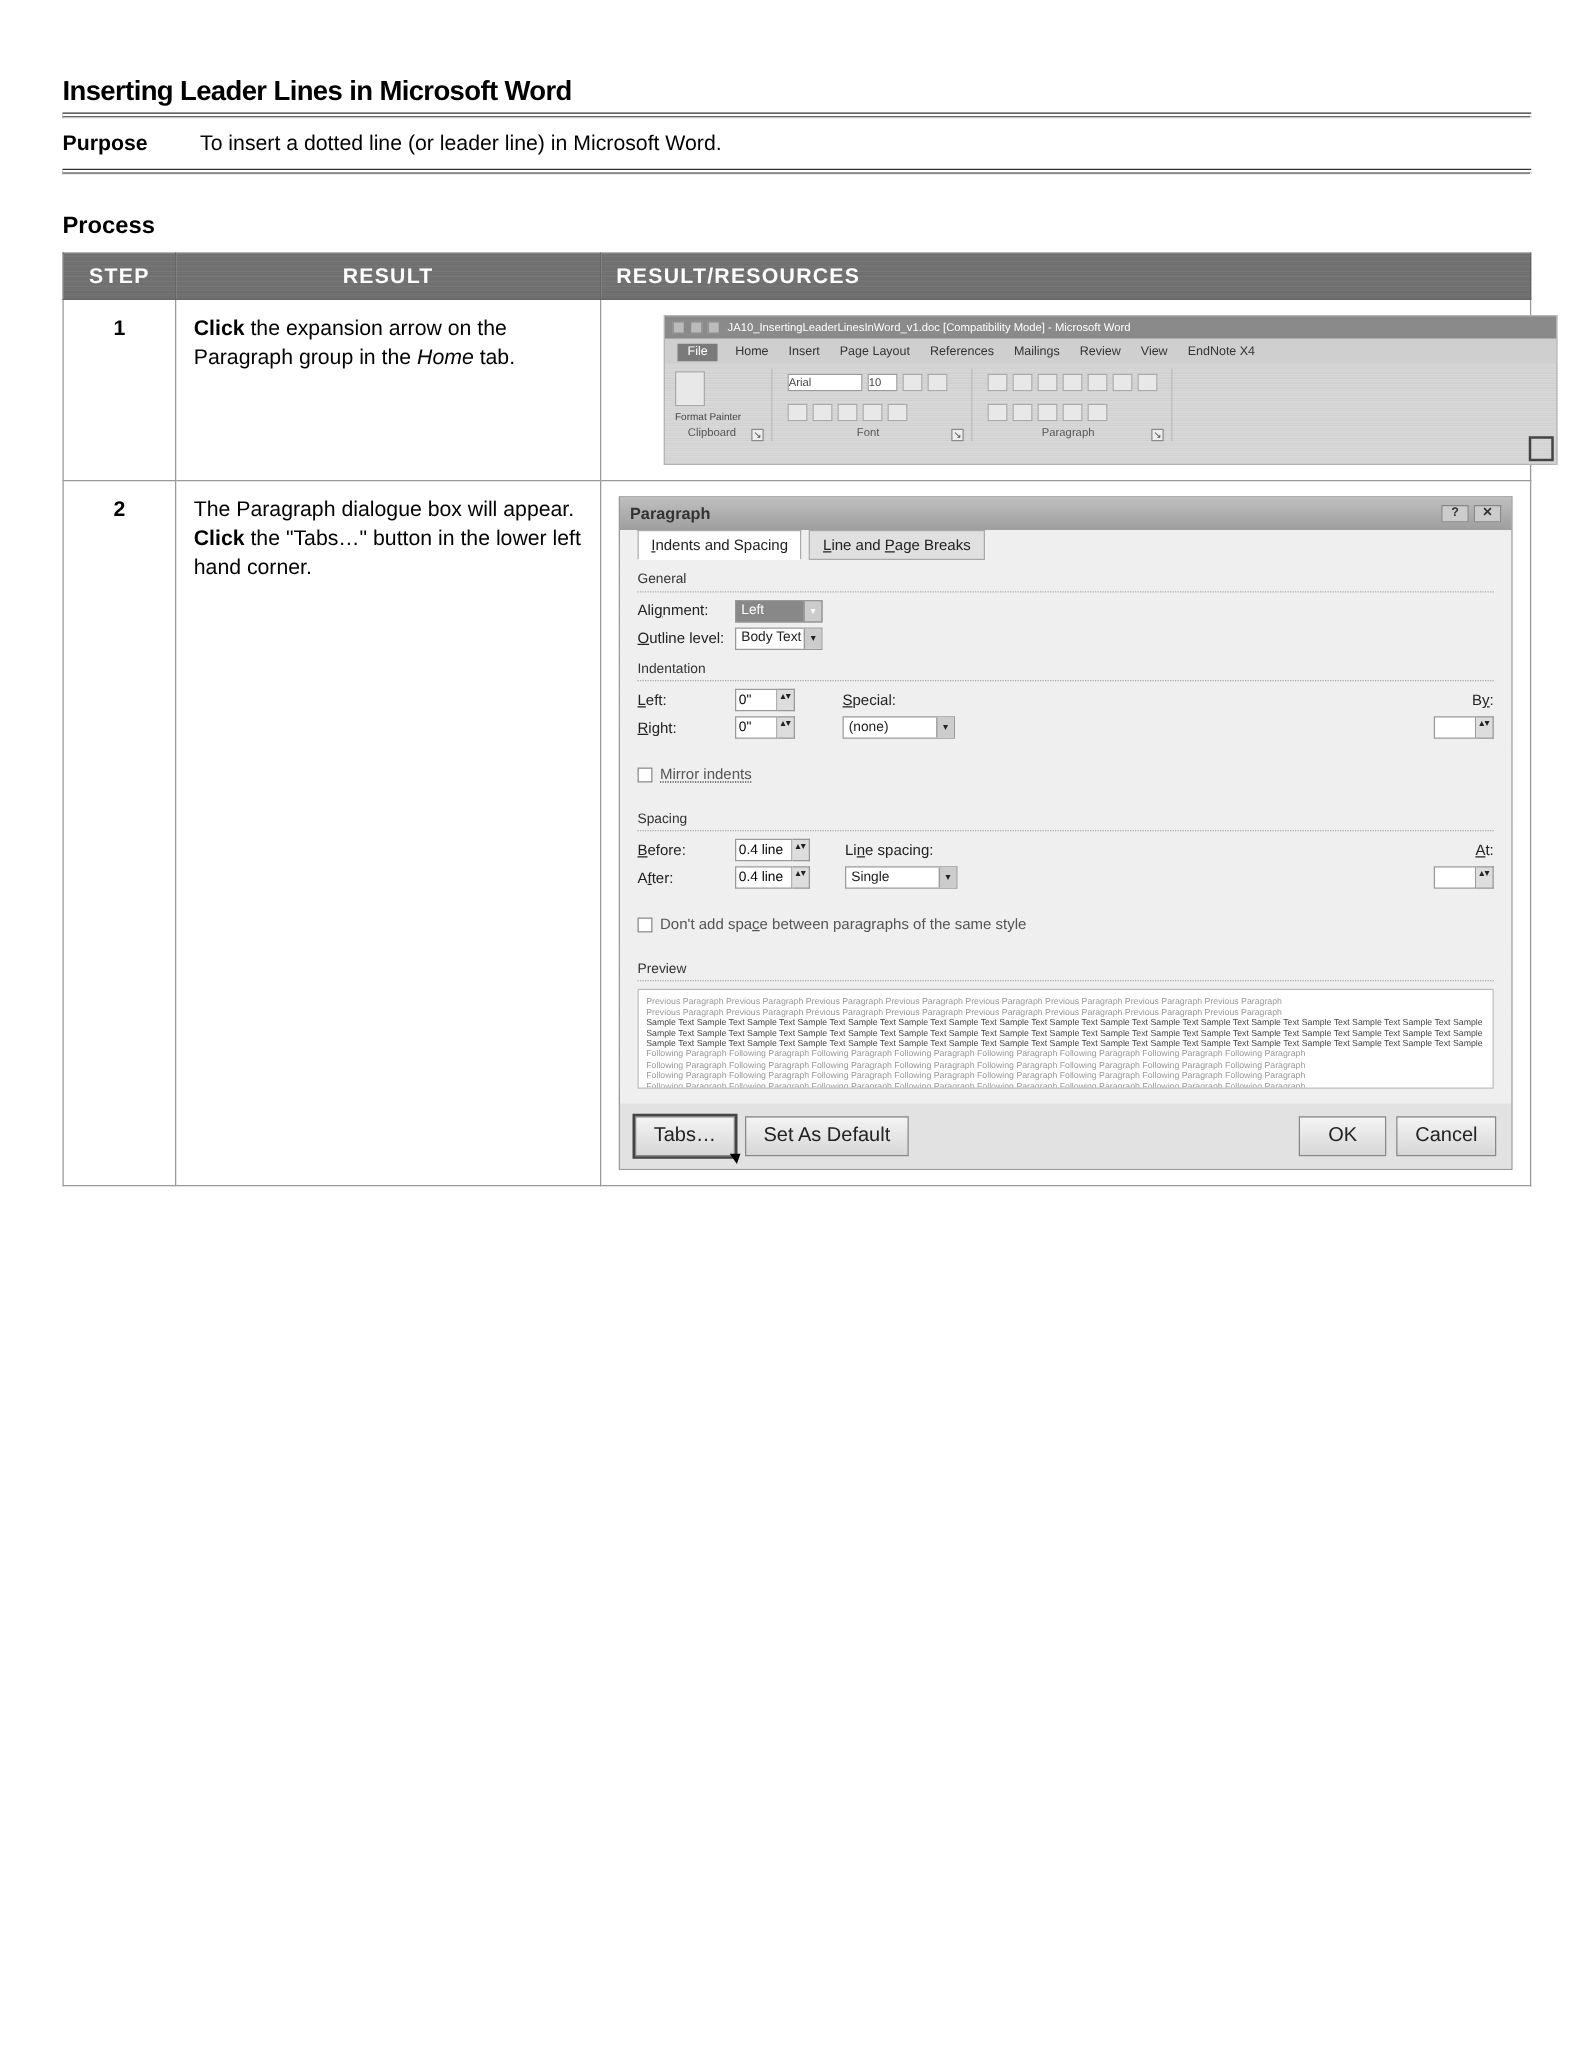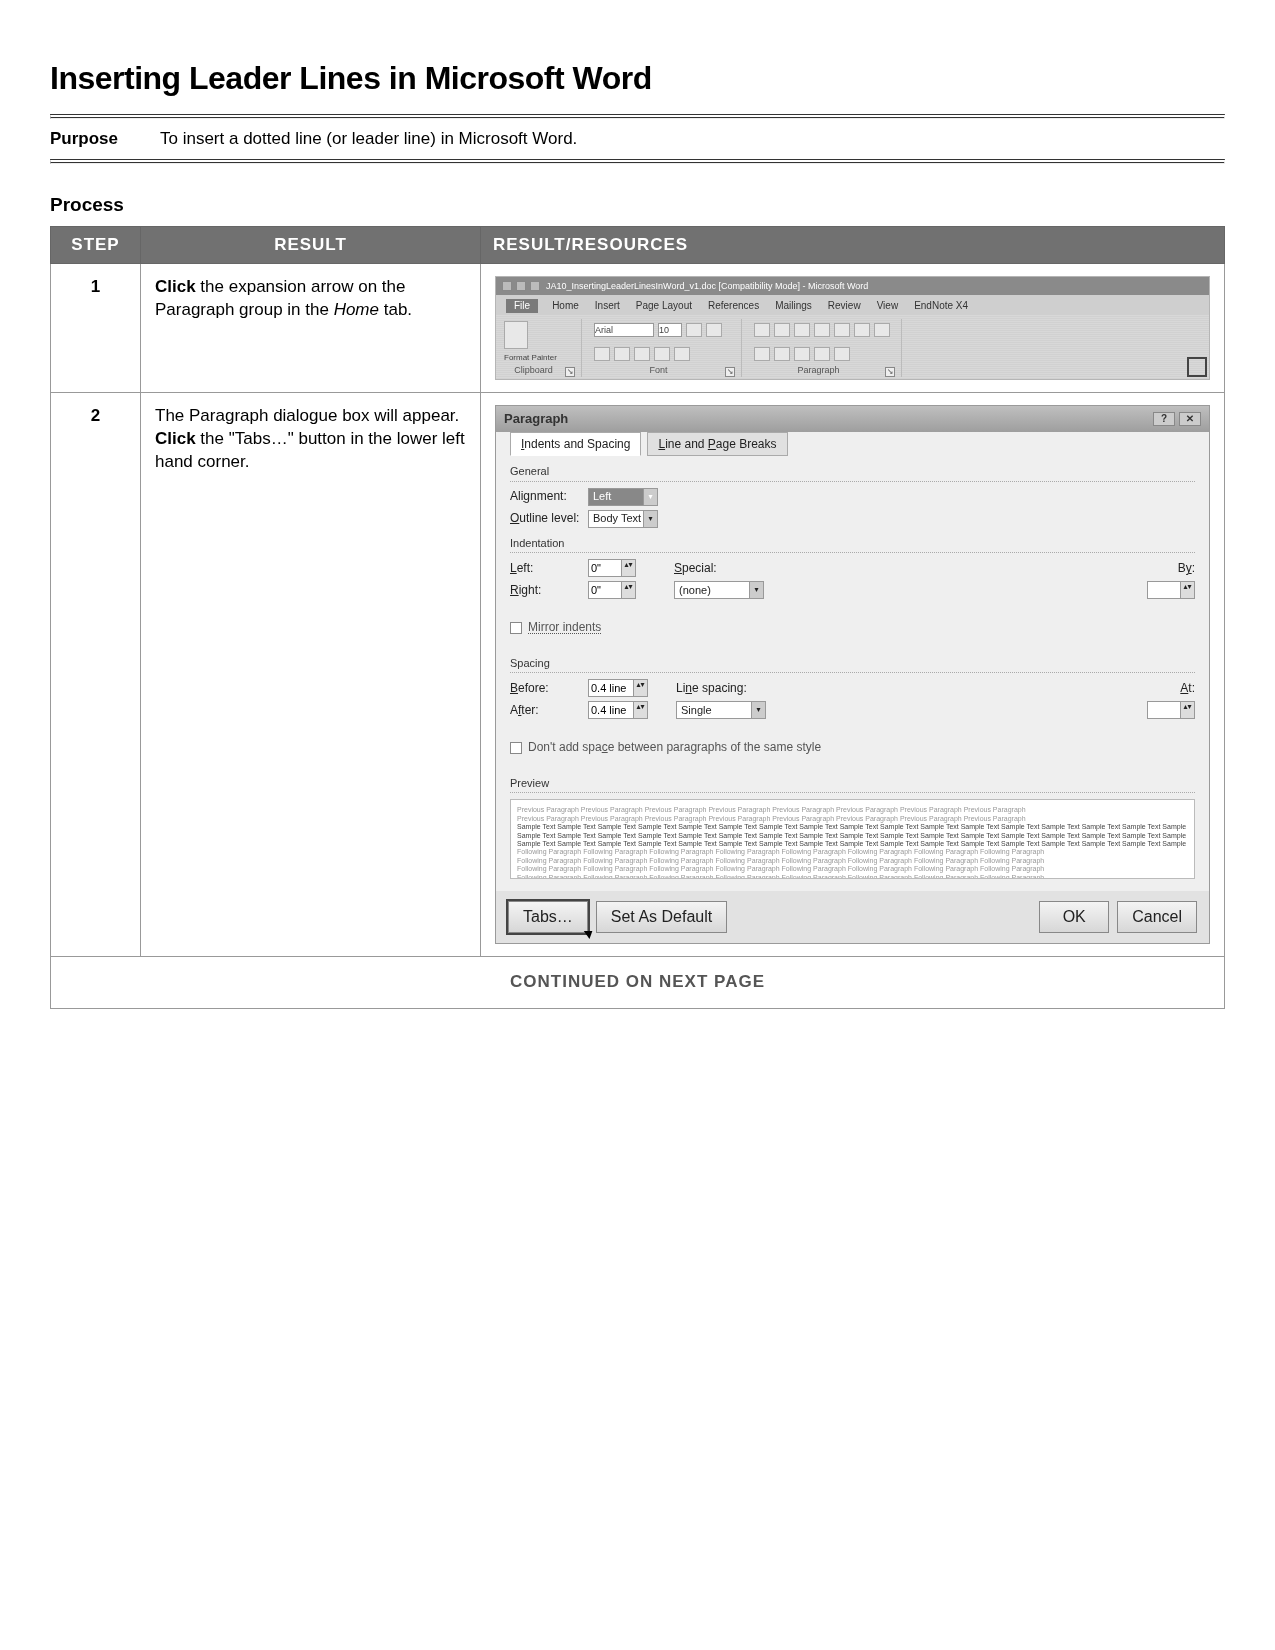--- a/index.html
+++ b/index.html
@@ -5,23 +5,23 @@
   * { box-sizing: border-box; }
   body {
     margin: 0;
     padding: 60px 50px;
     font-family: Arial, Helvetica, sans-serif;
     background: #fff;
     color: #000;
     width: 1275px;
   }
   h1.page-title {
-    font-size: 32px;
+    font-size: 22px;
     font-weight: bold;
-    margin: 0 0 17px 0;
+    margin: 0 0 4px 0;
     letter-spacing: -0.5px;
   }
   .double-rule {
     border-top: 4px double #333;
     margin: 0;
   }
   .purpose-row {
     display: flex;
     padding: 10px 0;
     font-size: 17px;
@@ -70,26 +70,27 @@
     padding: 14px 0 !important;
     background: #fff;
   }
 
   
 
   
   .ribbon {
     position: relative;
     width: 100%;
-    height: 104px;
+    height: 120px;
     background: #d8d8d8;
     background-image: repeating-linear-gradient(0deg, rgba(0,0,0,0.03) 0 1px, transparent 1px 2px);
     border: 1px solid #b5b5b5;
     font-size: 9px;
     color: #444;
+    margin-left: 36px;
   }
   .ribbon .titlebar {
     height: 18px;
     background: #8a8a8a;
     color: #fff;
     font-size: 9px;
     display: flex;
     align-items: center;
     padding: 0 6px;
     gap: 6px;
@@ -437,17 +438,14 @@
             <div class="btn hl cursor">Tabs…</div>
             <div class="btn">Set As Default</div>
             <div class="spacer"></div>
             <div class="btn">OK</div>
             <div class="btn">Cancel</div>
           </div>
         </div>
       </td>
     </tr>
 
-    <tr>
-      <td colspan="3" class="continued">CONTINUED ON NEXT PAGE</td>
-    </tr>
   </tbody>
 </table>
 
 </body></html>

